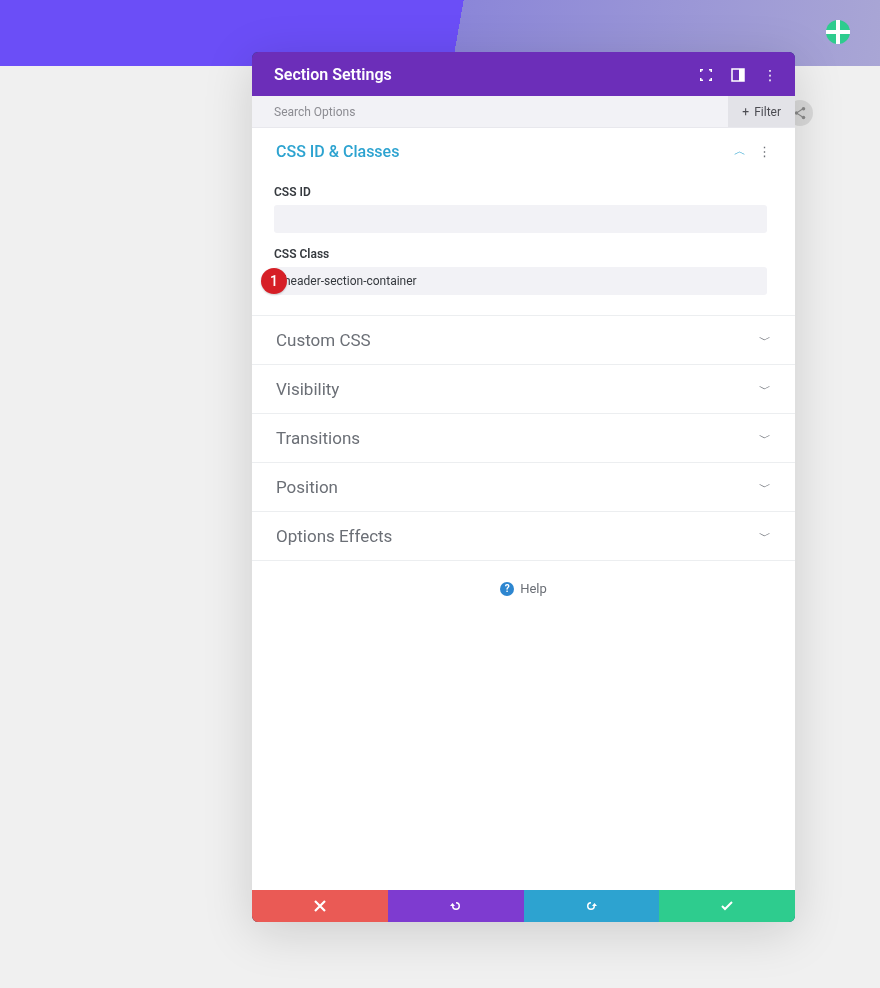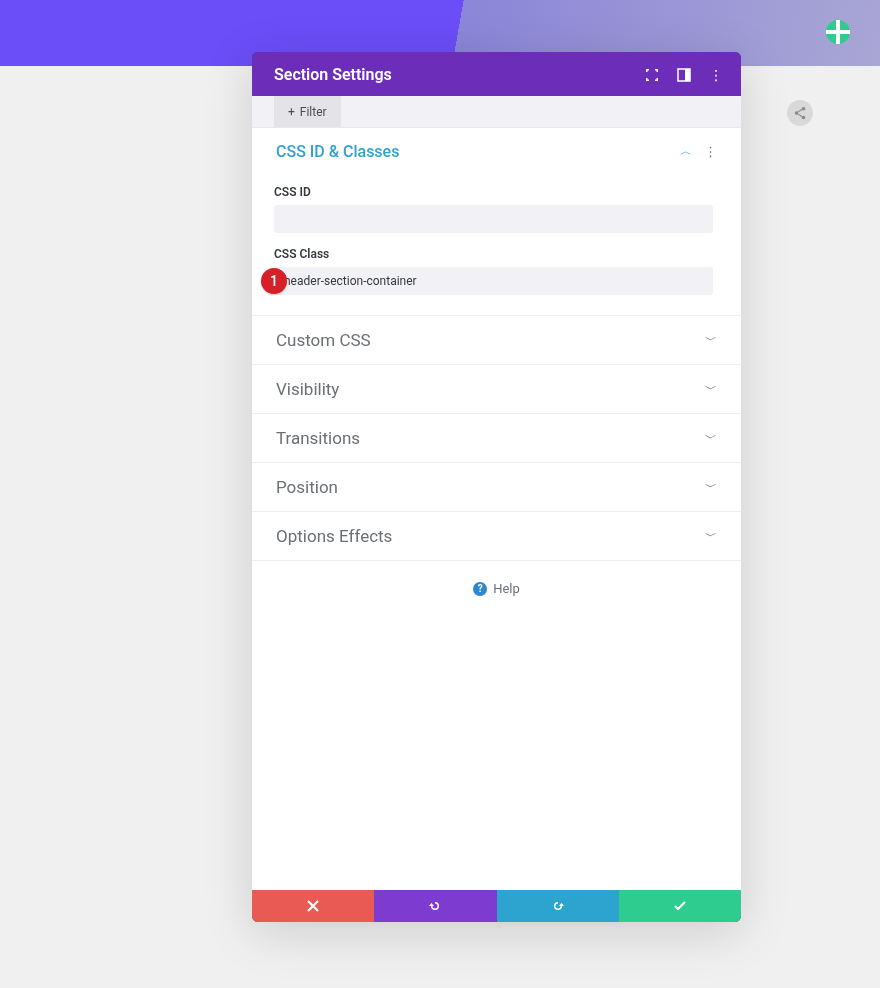--- a/index.html
+++ b/index.html
@@ -36,21 +36,21 @@
       display: flex; align-items: center; justify-content: center;
       font-size: 13px;
       z-index: 2;
       cursor: pointer;
     }
     
     .panel {
       position: absolute;
       top: 52px;
       left: 252px;
-      width: 489px;
+      width: 543px;
       height: 870px;
       background: #0c4a6e;
       border-radius: 6px;
       box-shadow: 0 10px 50px rgba(0,0,0,0.15);
       display: flex;
       flex-direction: column;
       overflow: hidden;
       z-index: 5;
     }
     
@@ -228,20 +228,21 @@
       <svg viewBox="0 0 14 14">
           <rect x="1" y="1" width="12" height="12" fill="none" stroke="#fff" stroke-width="1.5"></rect>
           <rect x="8" y="1" width="5" height="12" fill="#fff"></rect>
         </svg>
       <span class="dots">⋮</span>
     </div>
   </div>
 
 
   <div class="search-row">
+    <input type="text" placeholder="Search Options" style="">
     <button class="filter-btn">
       <span>+</span>
       <span>Filter</span>
     </button>
   </div>
 
   <div class="panel-body">
 
     <div class="section">
       <div class="section-header open">

